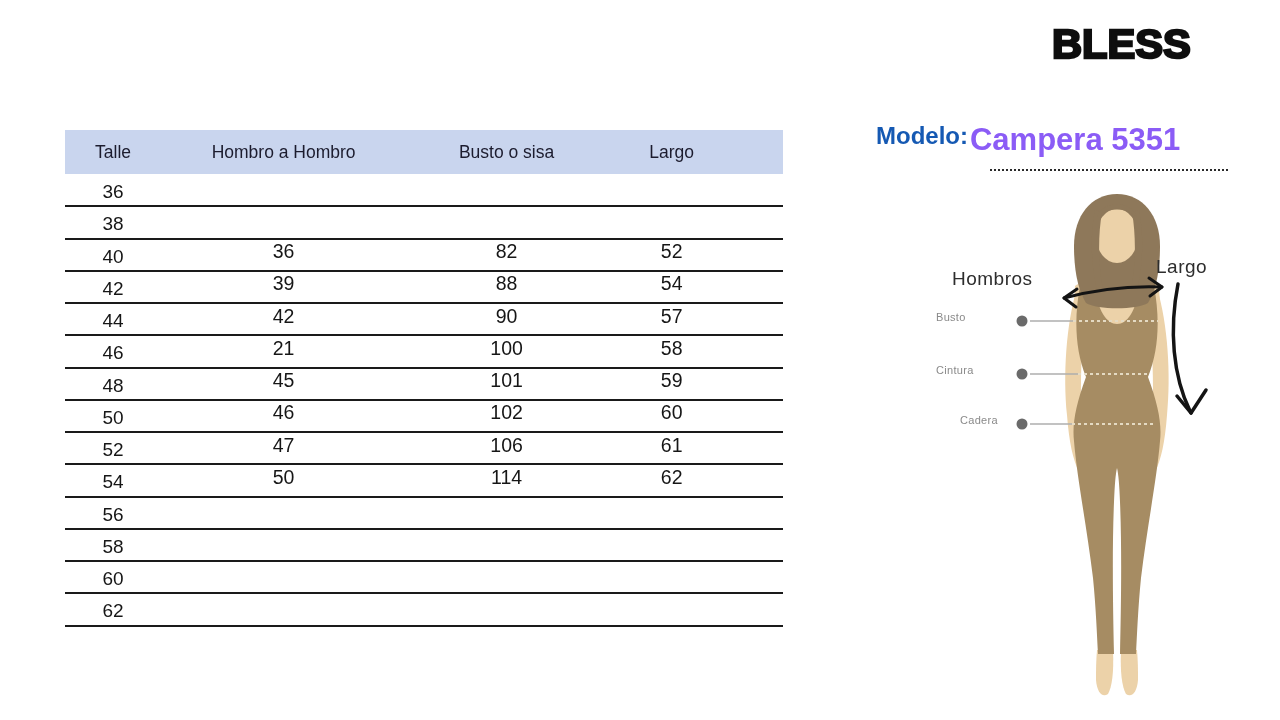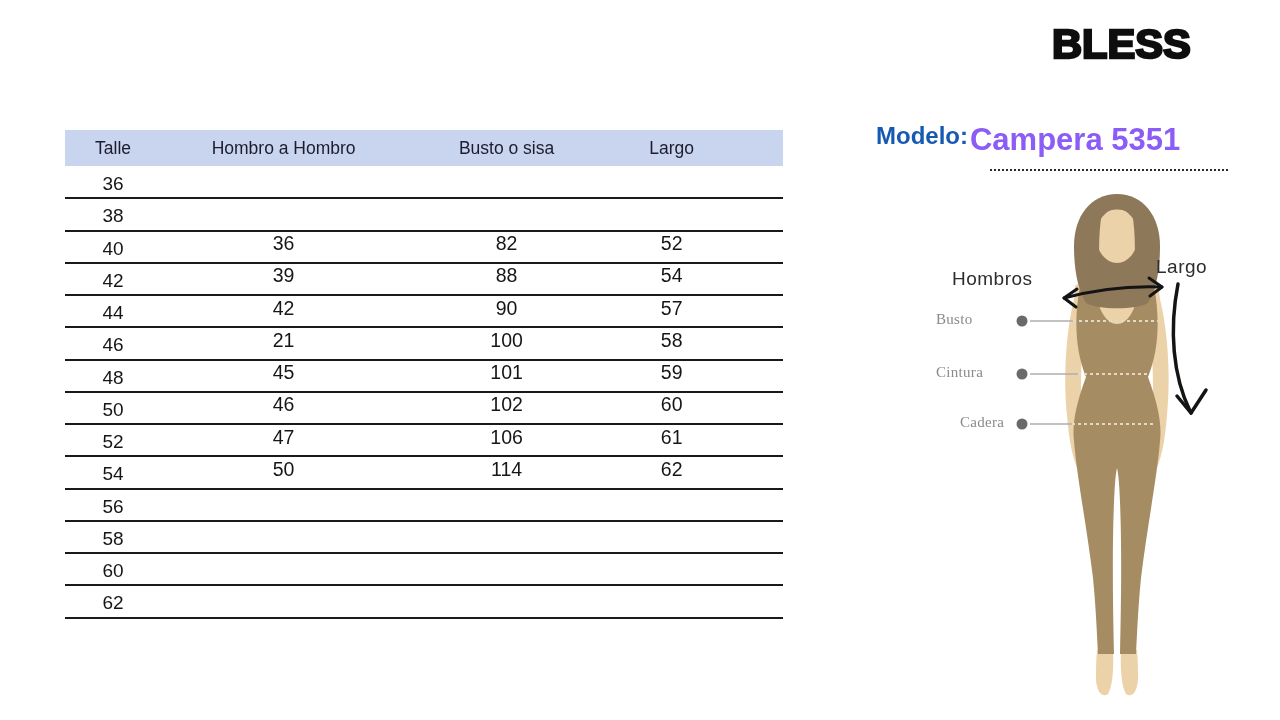--- a/index.html
+++ b/index.html
@@ -26,21 +26,21 @@
   
   .table-wrap{position:absolute;left:65px;top:130px;width:718px;}
   table.size-table{width:100%;border-collapse:collapse;table-layout:fixed;}
   .size-table col.c1{width:13.4%}
   .size-table col.c2{width:34.1%}
   .size-table col.c3{width:28.0%}
   .size-table col.c4{width:18.0%}
   .size-table col.c5{width:6.5%}
   .size-table thead th{
     background:var(--header-bg);
-    height:36px;
+    height:44px;
     font-size:17.5px;
     font-weight:400;
     color:#1c1c2e;
     text-align:center;
     vertical-align:middle;
   }
   .size-table tbody td{
     height:32.25px;
     border-bottom:2px solid var(--table-line);
     text-align:center;
@@ -79,21 +79,21 @@
   .f-skin{fill:var(--skin);}
   .f-hair{fill:var(--hair);}
   .f-suit{fill:var(--suit);}
   .meas-solid{stroke:#aeaeae;stroke-width:1.6;}
   .meas-dash{stroke:#e4dac3;stroke-width:2;stroke-dasharray:3 3;}
   .meas-dot{fill:#6a6a6a;}
   .arrow-stroke{stroke:var(--arrow);fill:none;stroke-linecap:round;stroke-linejoin:round;}
 
   .diag-label{position:absolute;white-space:nowrap;}
   .lbl-dark{font-size:19px;color:#2d2d2d;letter-spacing:0.5px;}
-  .lbl-gray{font-size:15px;color:var(--label-gray);letter-spacing:0.3px;font-family:Liberation Serif, serif;}
+  .lbl-gray{font-size:11px;color:var(--label-gray);letter-spacing:0.3px;}
   .lbl-hombros{left:952px;top:268px;width:100px;}
   .lbl-largo{left:1156px;top:256px;}
   .lbl-busto{left:936px;top:311px;}
   .lbl-cintura{left:936px;top:364px;}
   .lbl-cadera{left:920px;top:414px;margin-left:40px;}
 </style>
 </head>
 <body>
 
 <div class="table-wrap">

